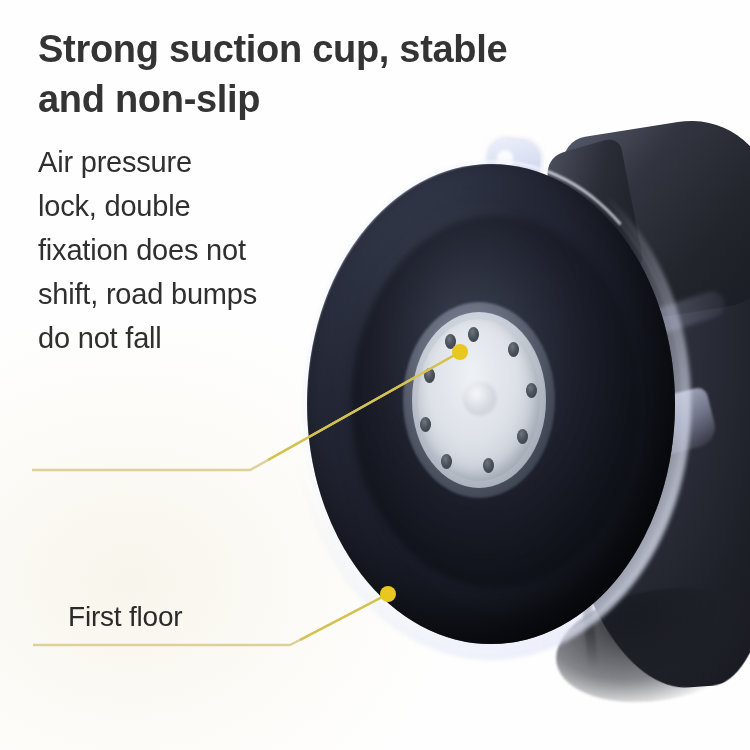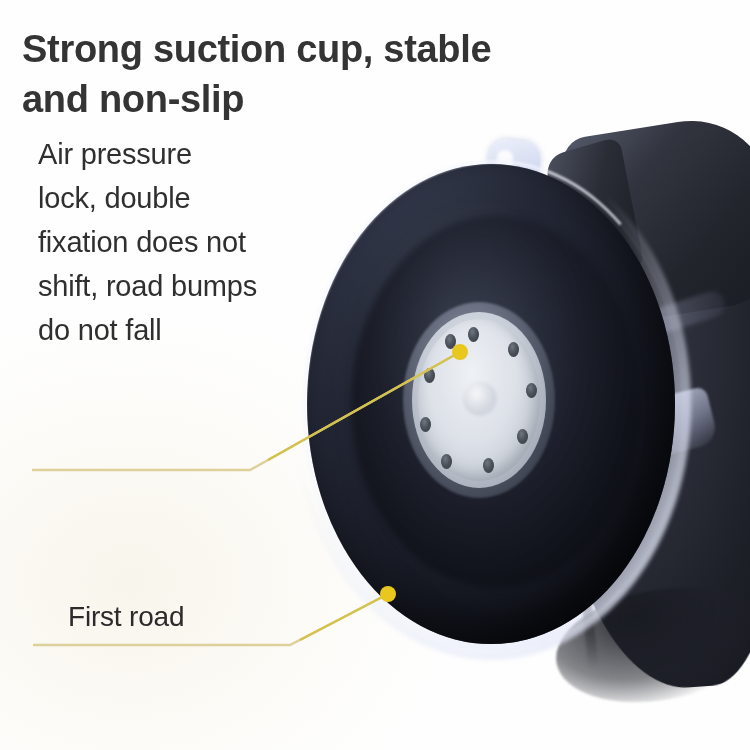--- a/index.html
+++ b/index.html
@@ -23,34 +23,34 @@
     position: absolute;
     left: 0; top: 330px;
     width: 430px; height: 420px;
     background: radial-gradient(ellipse at 30% 60%, rgba(247,244,233,0.9) 0%, rgba(252,251,246,0.5) 55%, rgba(255,255,255,0) 78%);
     pointer-events: none;
   }
 
   
   .headline {
     position: absolute;
-    left: 22px;
+    left: 38px;
     top: 24px;
     width: 600px;
     font-size: 38px;
     line-height: 50px;
     font-weight: bold;
     color: #343434;
     letter-spacing: -0.3px;
     white-space: pre-line;
   }
   .bodycopy {
     position: absolute;
     left: 38px;
-    top: 132px;
+    top: 140px;
     width: 290px;
     font-size: 29px;
     line-height: 44px;
     font-weight: normal;
     color: #2f2f2f;
     letter-spacing: -0.2px;
     white-space: pre-line;
   }
 
   
@@ -321,15 +321,15 @@
     <path d="M 32 470 L 250 470 L 460 352" fill="none" stroke="#ddd09a" stroke-width="2.4"></path>
     <path d="M 268 460 L 460 352" fill="none" stroke="#d4c24a" stroke-width="2.2"></path>
     <circle cx="460" cy="352" r="8" fill="#e8c81e"></circle>
 
     <path d="M 33 645 L 290 645 L 388 594" fill="none" stroke="#ddd09a" stroke-width="2.4"></path>
     <path d="M 300 640 L 388 594" fill="none" stroke="#d4c24a" stroke-width="2.2"></path>
     <circle cx="388" cy="594" r="8" fill="#e8c81e"></circle>
   </svg>
 
 
-  <div class="callout-label" id="label-first">First road</div>
+  <div class="callout-label" id="label-first">First floor</div>
 
 </div>
 
 </body></html>

